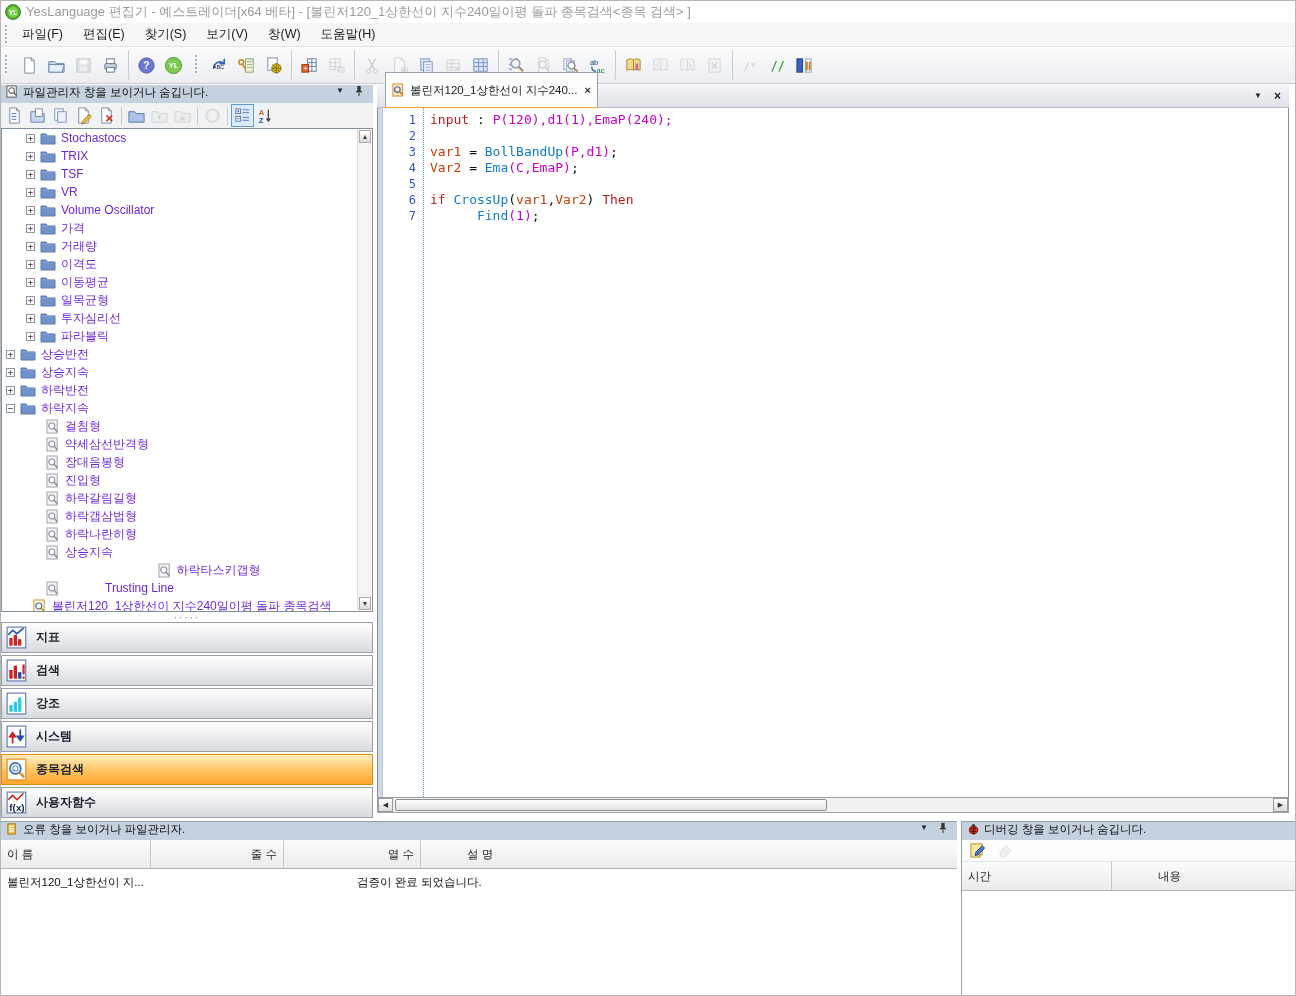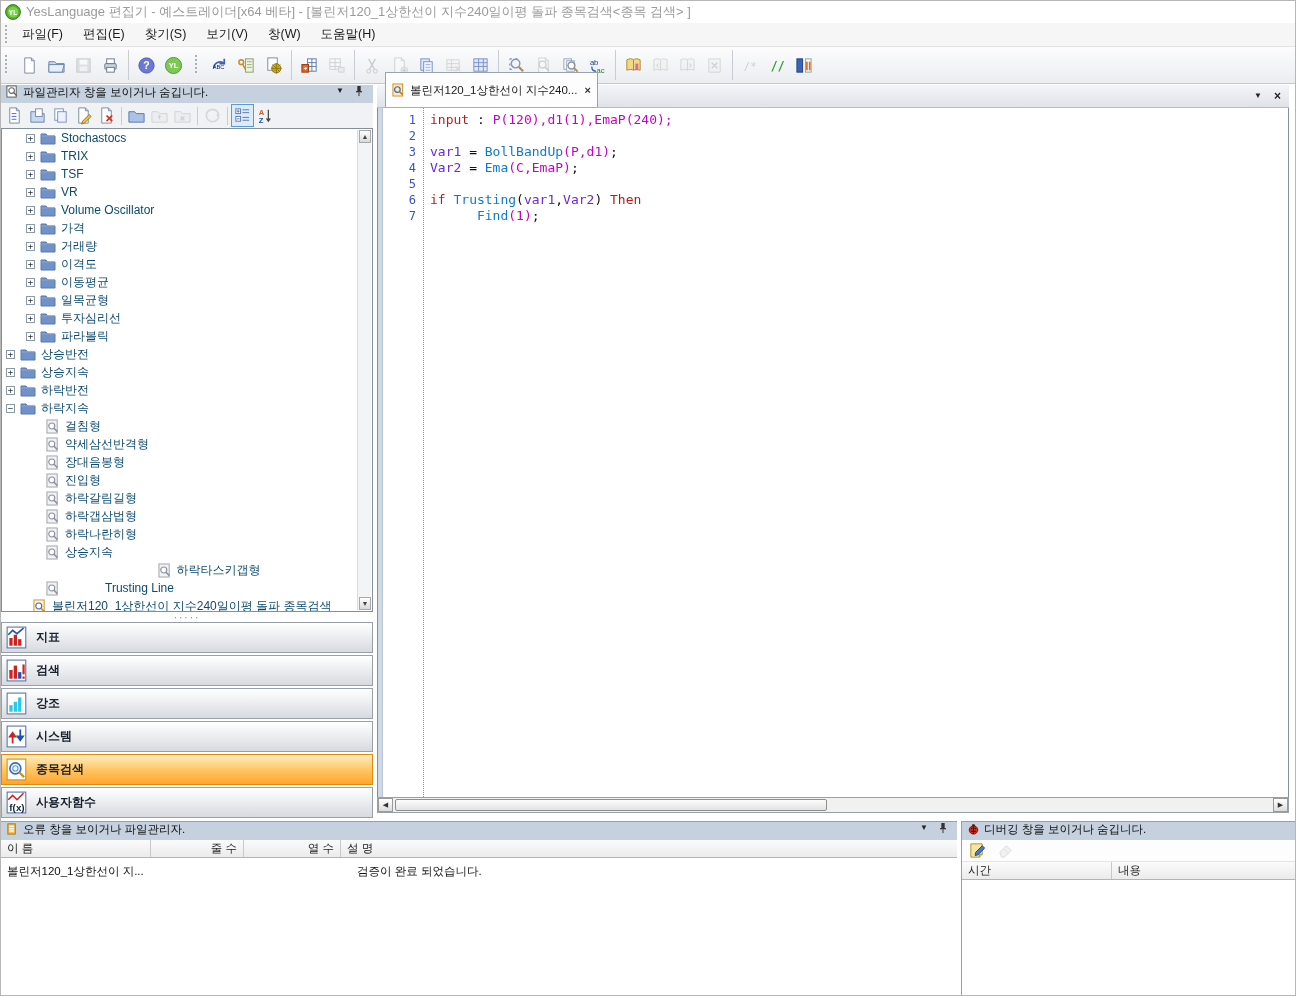--- a/index.html
+++ b/index.html
@@ -42,21 +42,21 @@
   .mbtn{width:23px;height:23px;display:flex;align-items:center;justify-content:center;}
   .mbtn.toggled{border:1px solid #5b9bd5;background:#dcebfb;}
   .msep{width:1px;height:18px;background:#c9ccd2;margin:0 3px;}
 
   #tree{position:absolute;left:0;top:43px;width:372px;height:484px;background:#fff;
     border:1px solid #828f9c;overflow:hidden;font-size:12px;}
   .tree-row{height:18px;display:flex;align-items:center;white-space:nowrap;}
   .expand-box{width:9px;height:9px;border:1px solid #8a9aaa;background:#fff;font-size:9px;
     line-height:7px;text-align:center;color:#333;margin-right:5px;flex:none;font-family:"DejaVu Sans Mono",monospace;}
   .tree-ico{margin-right:5px;flex:none;}
-  .tree-label{color:#0c4a6e;}
+  .tree-label{color:#6d28d9;}
   #tree-scroll{position:absolute;right:1px;top:1px;bottom:1px;width:14px;background:#f3f4f6;
     border-left:1px solid #dadce0;}
   .scr-btn{position:absolute;left:1px;width:12px;height:13px;background:linear-gradient(#ffffff,#d9d9d9);
     border:1px solid #a8a8a8;font-size:7px;color:#444;display:flex;align-items:center;justify-content:center;}
   #splitter-dots{position:absolute;left:0;top:527px;width:372px;height:10px;display:flex;
     align-items:center;justify-content:center;color:#8a8a8a;font-size:10px;letter-spacing:2px;}
 
   
   #categories{position:absolute;left:0;top:537px;width:372px;}
   .cat{height:31px;border:1px solid #98a0ab;background:linear-gradient(#ffffff,#d7dadf);
@@ -81,36 +81,36 @@
     border-left:1px solid #828f9c;border-right:1px solid #828f9c;overflow:hidden;}
   #margin-strip{position:absolute;left:0;top:0;bottom:0;width:5px;background:#cfdae6;border-right:1px solid #b8c4d2;}
   #gutter-line{position:absolute;left:45px;top:0;bottom:0;border-left:1px dotted #58a0c0;}
   #code{position:absolute;left:0;top:4px;right:0;font-family:"DejaVu Sans Mono",monospace;font-size:13px;line-height:16px;}
   .code-line{display:flex;height:16px;}
   .lno{width:38px;flex:none;text-align:right;color:#3355cc;font-size:12px;}
   .ltext{padding-left:14px;white-space:pre;}
   .tk-kw{color:#b91c1c;}
   .tk-fn{color:#0f7ad0;}
   .tk-pr{color:#c800c8;}
-  .tk-vr{color:#6d28d9;}
+  .tk-vr{color:#c2410c;}
   .tk-pl{color:#101010;}
 
   #hscroll{position:absolute;left:0;right:0;bottom:0;height:16px;background:#f1f1ef;
     border:1px solid #9aa0a8;}
   .sarrow{position:absolute;top:0;width:15px;height:14px;background:linear-gradient(#ffffff,#dcdcdc);
     border:1px solid #9a9a9a;display:flex;align-items:center;justify-content:center;font-size:7px;color:#333;}
   #hthumb{position:absolute;left:17px;top:1px;height:12px;width:432px;
     background:linear-gradient(#fdfdfd,#e2e2e2);border:1px solid #8f8f8f;border-radius:2px;}
 
   
   #error-panel{position:absolute;left:0;top:820px;width:956px;height:176px;background:#fff;border-top:1px solid #9aa0a8;}
   #debug-panel{position:absolute;left:960px;top:820px;width:336px;height:176px;background:#fff;
     border-top:1px solid #9aa0a8;border-left:1px solid #9aa0a8;}
-  .colheader{height:18px;display:flex;background:linear-gradient(#fbfbfb,#ebebeb);
-    border-bottom:1px solid #b4b4b4;font-size:11.5px;color:#1c1c1c;align-items:center;}
+  .colheader{height:29px;display:flex;background:linear-gradient(#fbfbfb,#ebebeb);
+    border-bottom:1px solid #b4b4b4;font-size:11.5px;color:#1c1c1c;align-items:center;gap:40px;}
   .colcell{height:100%;display:flex;align-items:center;padding:0 6px;border-right:1px solid #c8c8c8;}
   .colcell.num{justify-content:flex-end;}
   .colcell.last{border-right:none;flex:1;}
   .erow{height:18px;display:flex;font-size:11.5px;color:#111;align-items:center;margin-top:4px;}
   .ecell{padding:0 6px;}
   #debug-toolbar{height:22px;display:flex;align-items:center;padding-left:4px;gap:4px;
     border-bottom:1px solid #e4e4e4;background:#fdfdfd;}
 </style>
 </head>
 <body>
@@ -830,21 +830,21 @@
           <div class="code-line">
             <span class="lno">4</span>
             <span class="ltext"><span class="tk-vr">Var2</span><span class="tk-pl"> = </span><span class="tk-fn">Ema</span><span class="tk-pr">(C,EmaP)</span><span class="tk-pl">;</span></span>
           </div>
           <div class="code-line">
             <span class="lno">5</span>
             <span class="ltext"></span>
           </div>
           <div class="code-line">
             <span class="lno">6</span>
-            <span class="ltext"><span class="tk-kw">if </span><span class="tk-fn">Trusting</span><span class="tk-pl">(</span><span class="tk-vr">var1</span><span class="tk-pl">,</span><span class="tk-vr">Var2</span><span class="tk-pl">)</span><span class="tk-pl"> </span><span class="tk-kw">Then</span></span>
+            <span class="ltext"><span class="tk-kw">if </span><span class="tk-fn">CrossUp</span><span class="tk-pl">(</span><span class="tk-vr">var1</span><span class="tk-pl">,</span><span class="tk-vr">Var2</span><span class="tk-pl">)</span><span class="tk-pl"> </span><span class="tk-kw">Then</span></span>
           </div>
           <div class="code-line">
             <span class="lno">7</span>
             <span class="ltext"><span class="tk-pl">      </span><span class="tk-fn">Find</span><span class="tk-pr">(1)</span><span class="tk-pl">;</span></span>
           </div>
         </div>
     </div>
     <div id="hscroll">
       <div class="sarrow" style="left:0;">◀</div>
       <div id="hthumb"></div>

